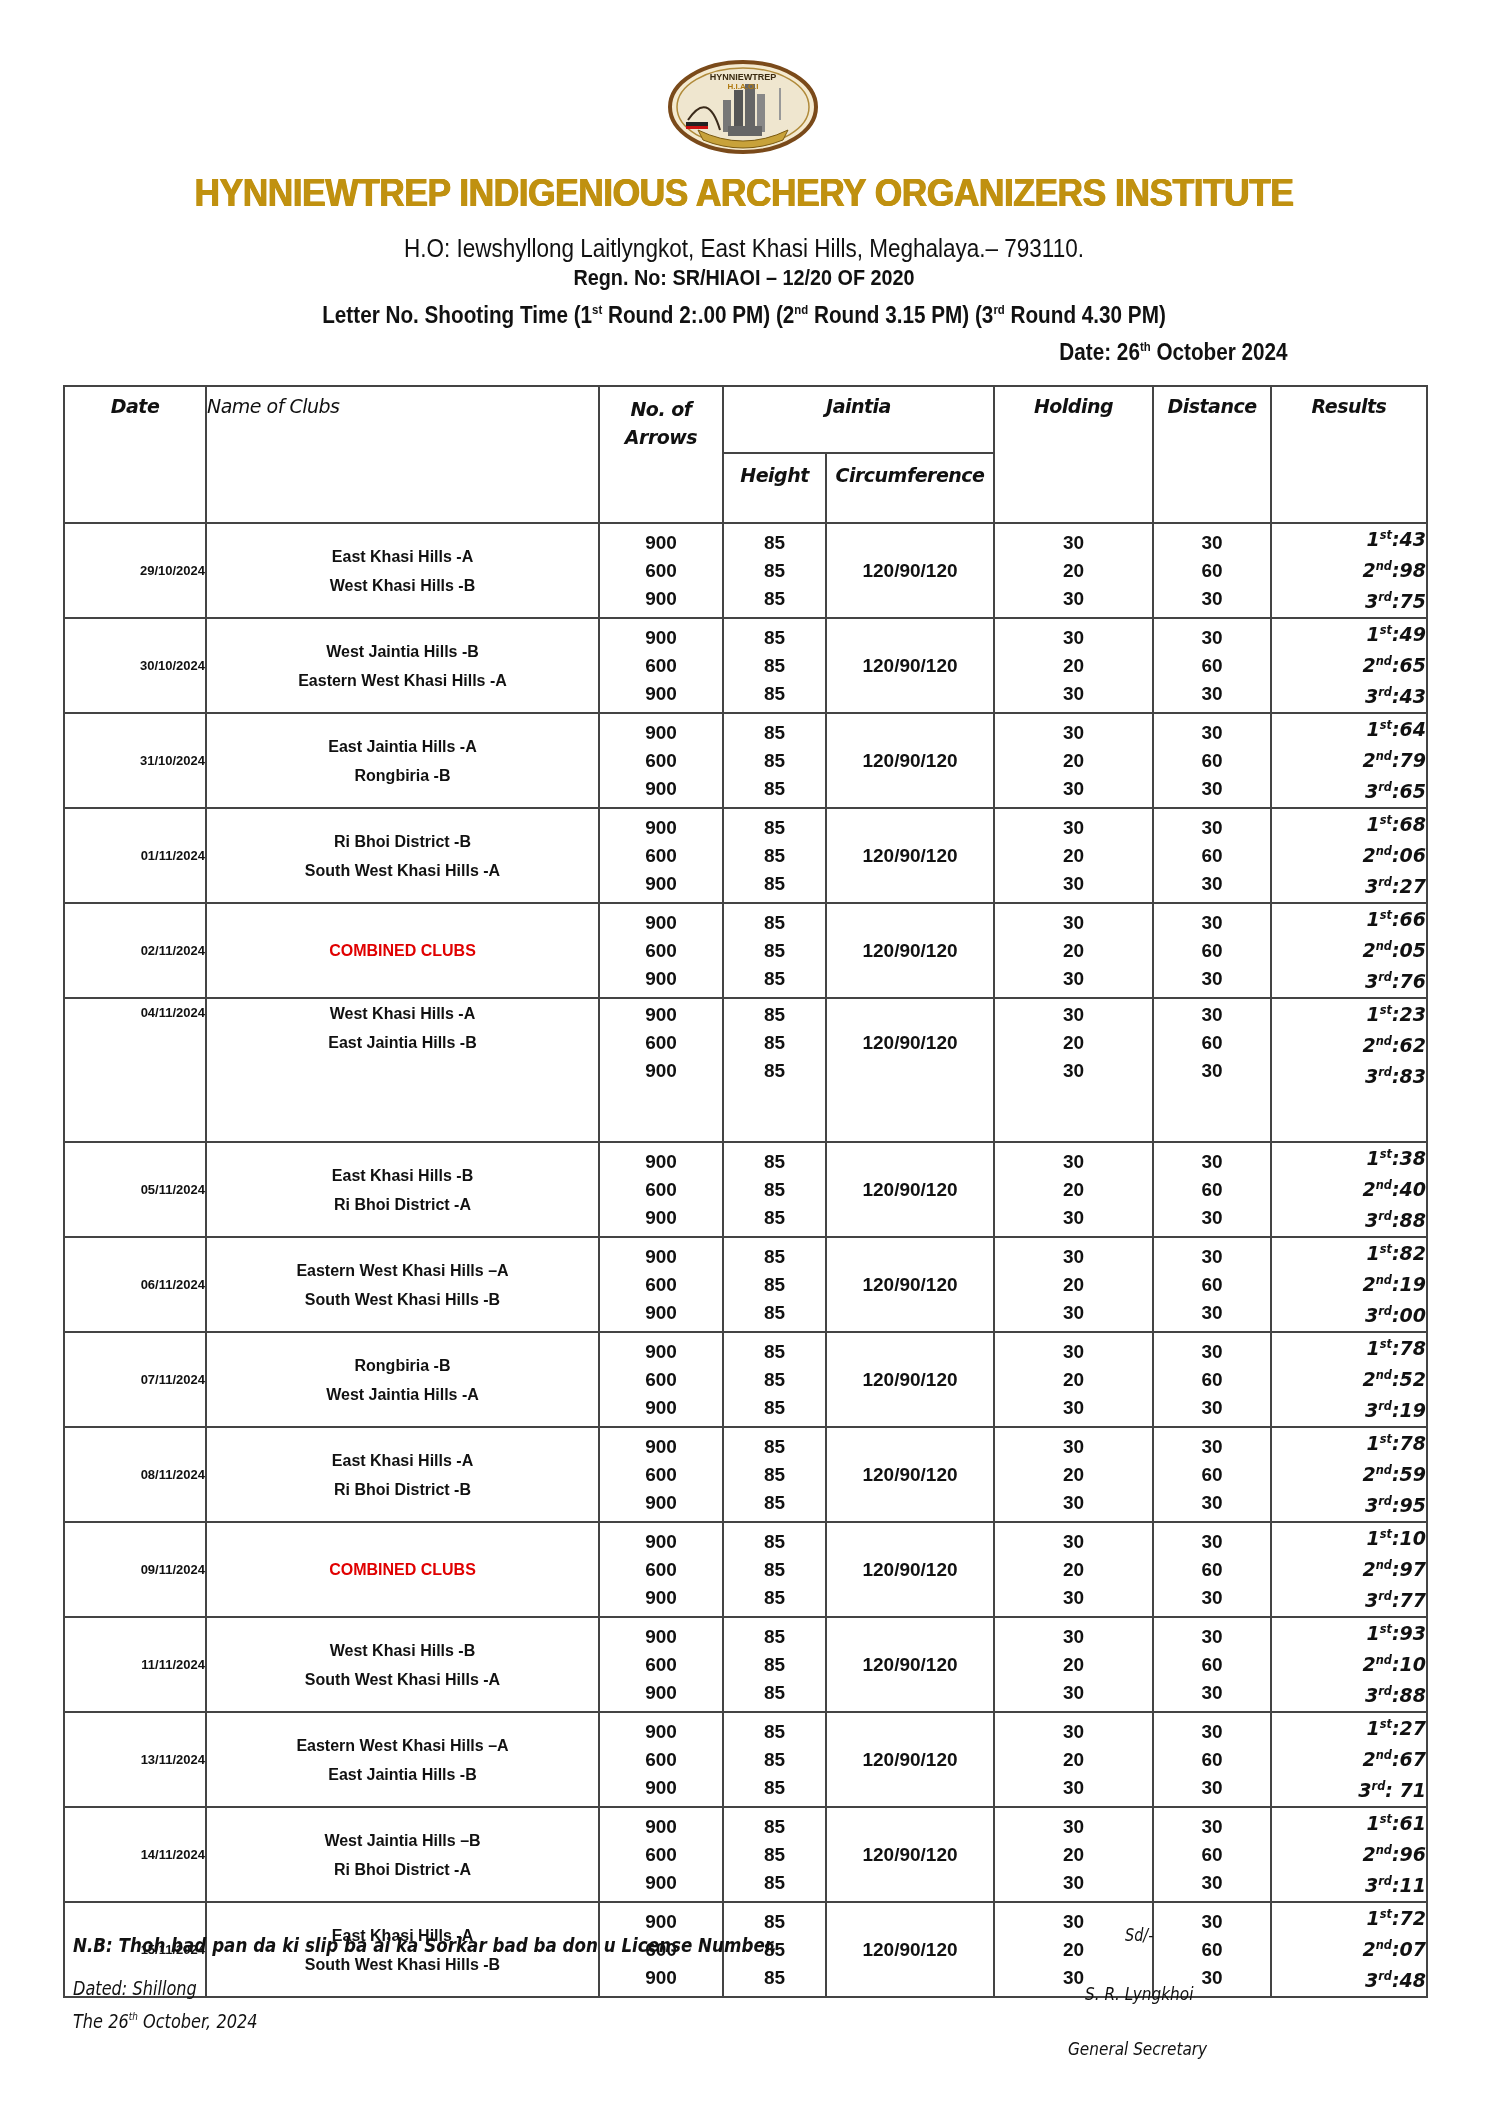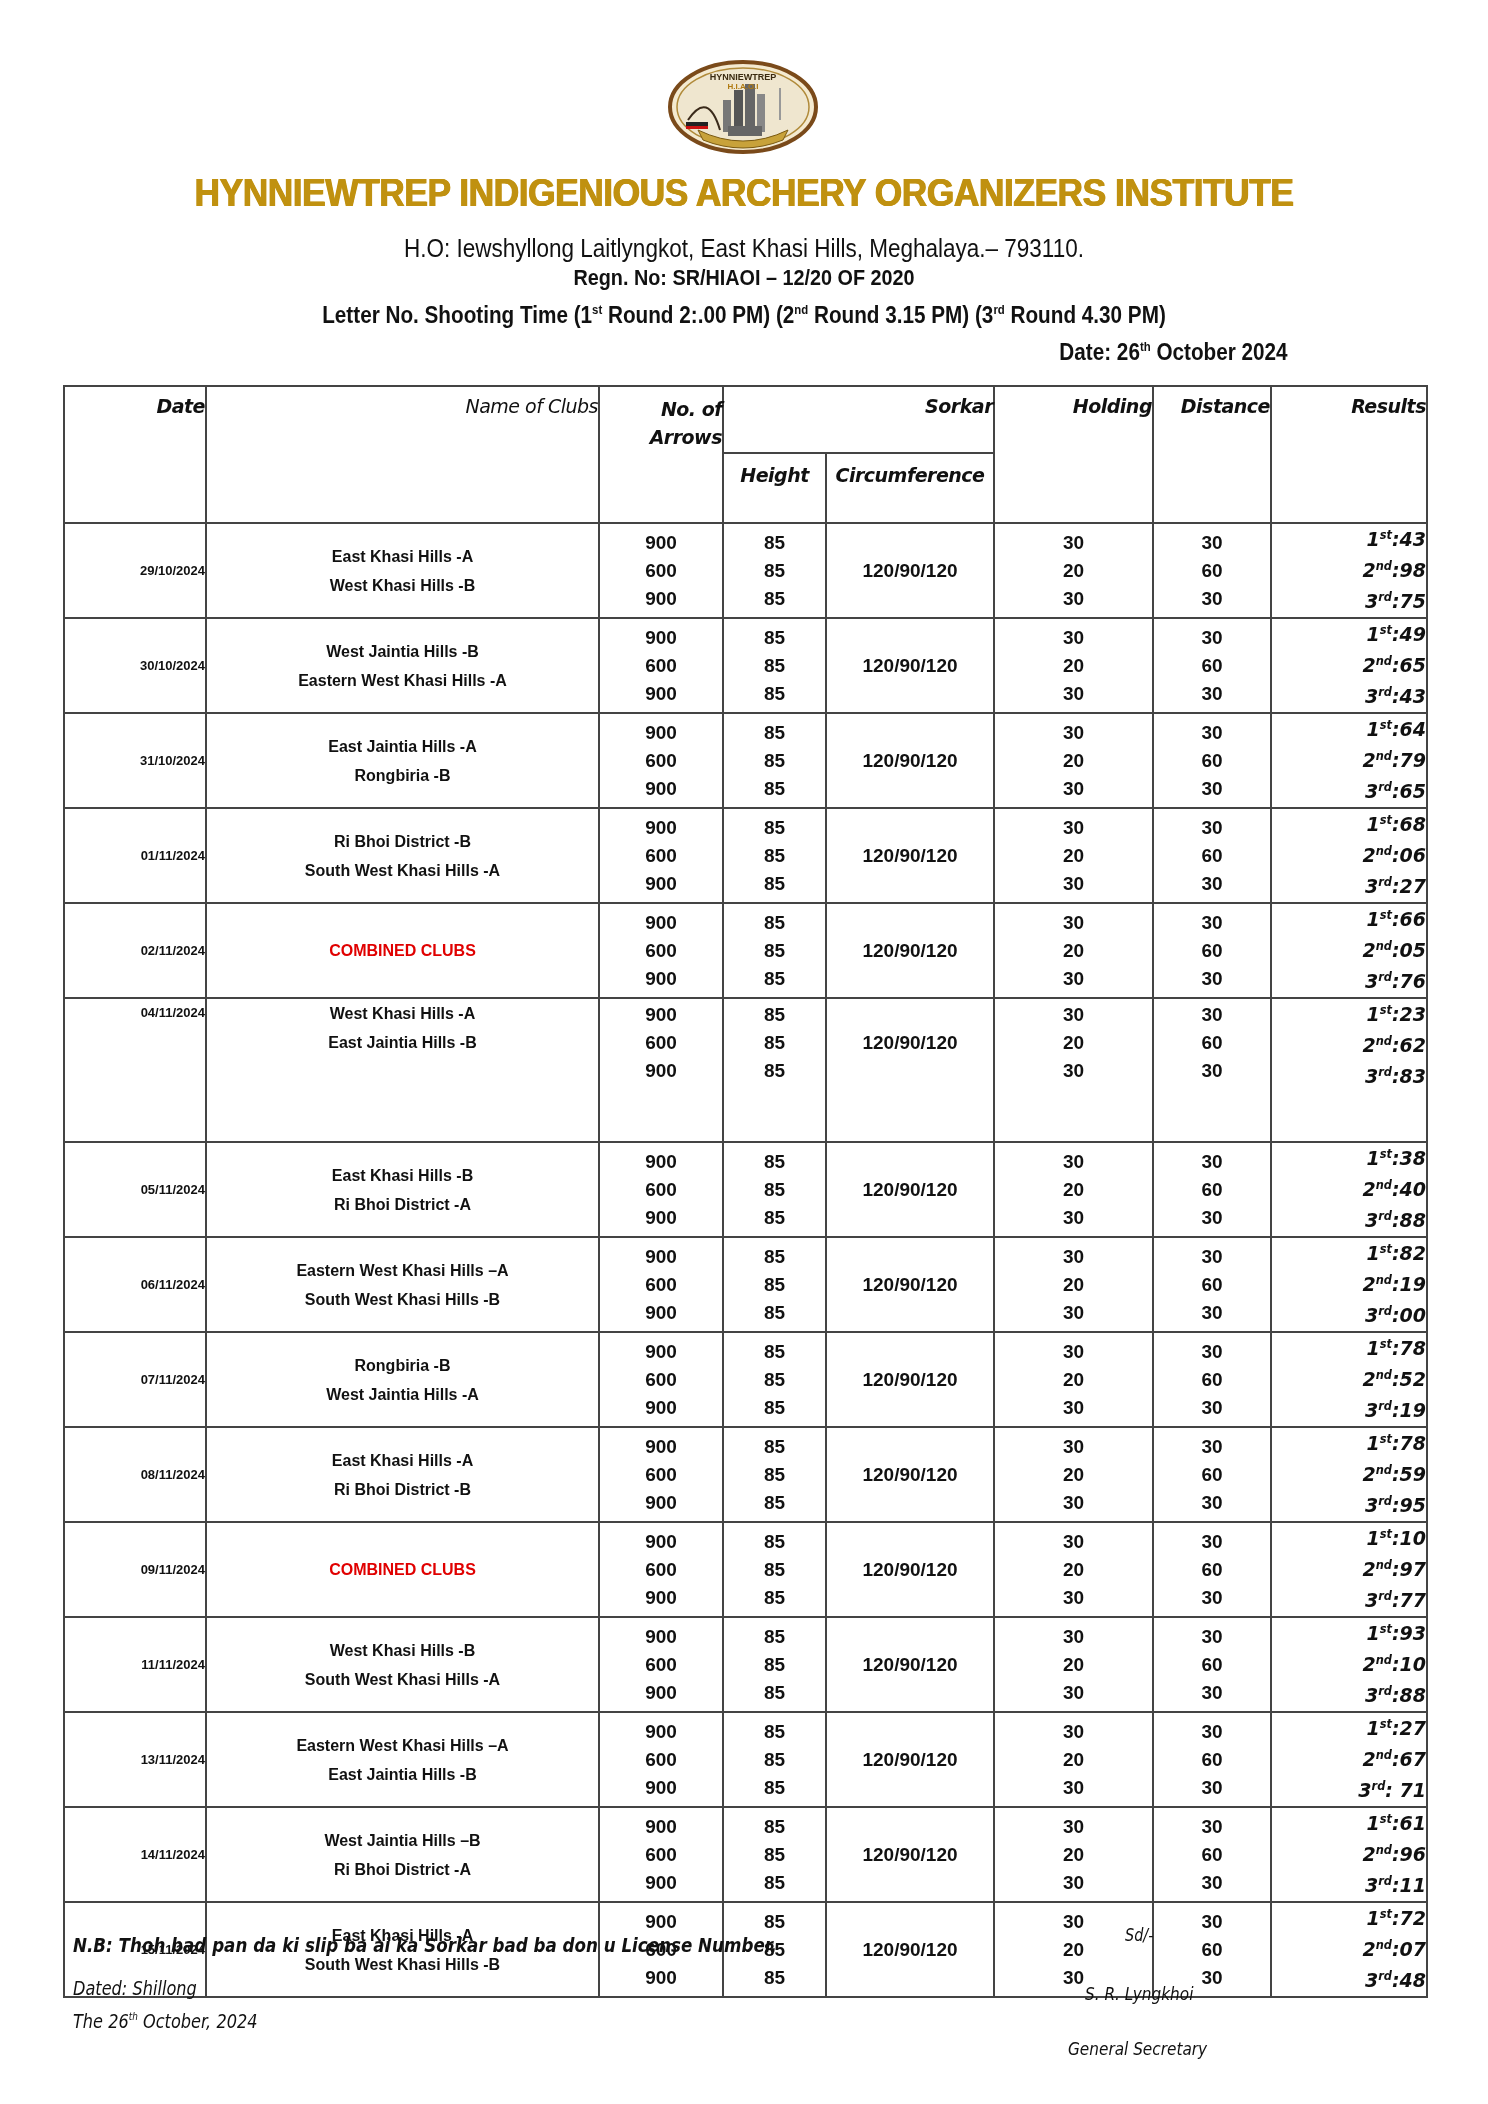--- a/index.html
+++ b/index.html
@@ -11,21 +11,21 @@
   .regn { position: absolute; left: 0; width: 1488px; top: 265px; text-align: center; font-size: 22px; font-weight: bold; transform: scaleX(0.9); }
   .letter { position: absolute; left: 0; width: 1488px; top: 302px; text-align: center; font-size: 23px; font-weight: bold; transform: scaleX(0.9); }
   .letter sup, .doc-date sup, .dated sup { font-size: 0.55em; vertical-align: 0.75em; line-height: 0; }
   .doc-date { position: absolute; right: 200px; top: 339px; font-size: 23px; font-weight: bold; transform: scaleX(0.9); transform-origin: right; }
 
   table.sched { position: absolute; left: 63px; top: 385px; width: 1363px; border-collapse: collapse; table-layout: fixed; }
   table.sched th, table.sched td { border: 2px solid #444; padding: 0; }
   table.sched th { font-family: "DejaVu Sans", sans-serif; font-style: italic; font-weight: bold; font-size: 19px; vertical-align: top; padding-top: 8px; letter-spacing: -0.5px; }
   th.clubs-h { font-weight: normal !important; text-align: left; padding-left: 58px; margin-left: 28px; }
   th.sub { height: 58px; padding-top: 10px !important; margin-left: 29px; }
-  tr.h1 th { height: 57px; text-align: right; }
+  tr.h1 th { height: 57px; }
   td { font-weight: bold; font-size: 19px; text-align: center; vertical-align: middle; line-height: 28px; }
   tr.row td { height: 89px; }
   tr.row.tall td { height: 112px; vertical-align: top; }
   tr.row.tall td .stack { padding-top: 2px; }
   td.date-c { font-size: 13px; text-align: right; }
   td.clubs-c { font-size: 16px; line-height: 29px; }
   .combined { color: #e00000; }
   td.results-c { text-align: right; padding-left: 14px; font-family: "DejaVu Sans", sans-serif; font-style: italic; font-size: 19px; line-height: 30px; }
   td.results-c sup { font-size: 0.6em; vertical-align: 0.65em; line-height: 0; }
   .stack div { height: 28px; }
@@ -74,21 +74,21 @@
       <col style="width:168px">
       <col style="width:159px">
       <col style="width:118px">
       <col style="width:156px">
   </colgroup>
   <thead>
     <tr class="h1">
       <th rowspan="2">Date</th>
       <th rowspan="2" class="clubs-h">Name of Clubs</th>
       <th rowspan="2" style="line-height:28px;border-radius:30px;">No. of Arrows</th>
-      <th colspan="2">Sorkar</th>
+      <th colspan="2">Jaintia</th>
       <th rowspan="2">Holding</th>
       <th rowspan="2">Distance</th>
       <th rowspan="2">Results</th>
     </tr>
     <tr>
       <th class="sub">Height</th>
       <th class="sub">Circumference</th>
     </tr>
   </thead>
   <tbody id="tbody">

